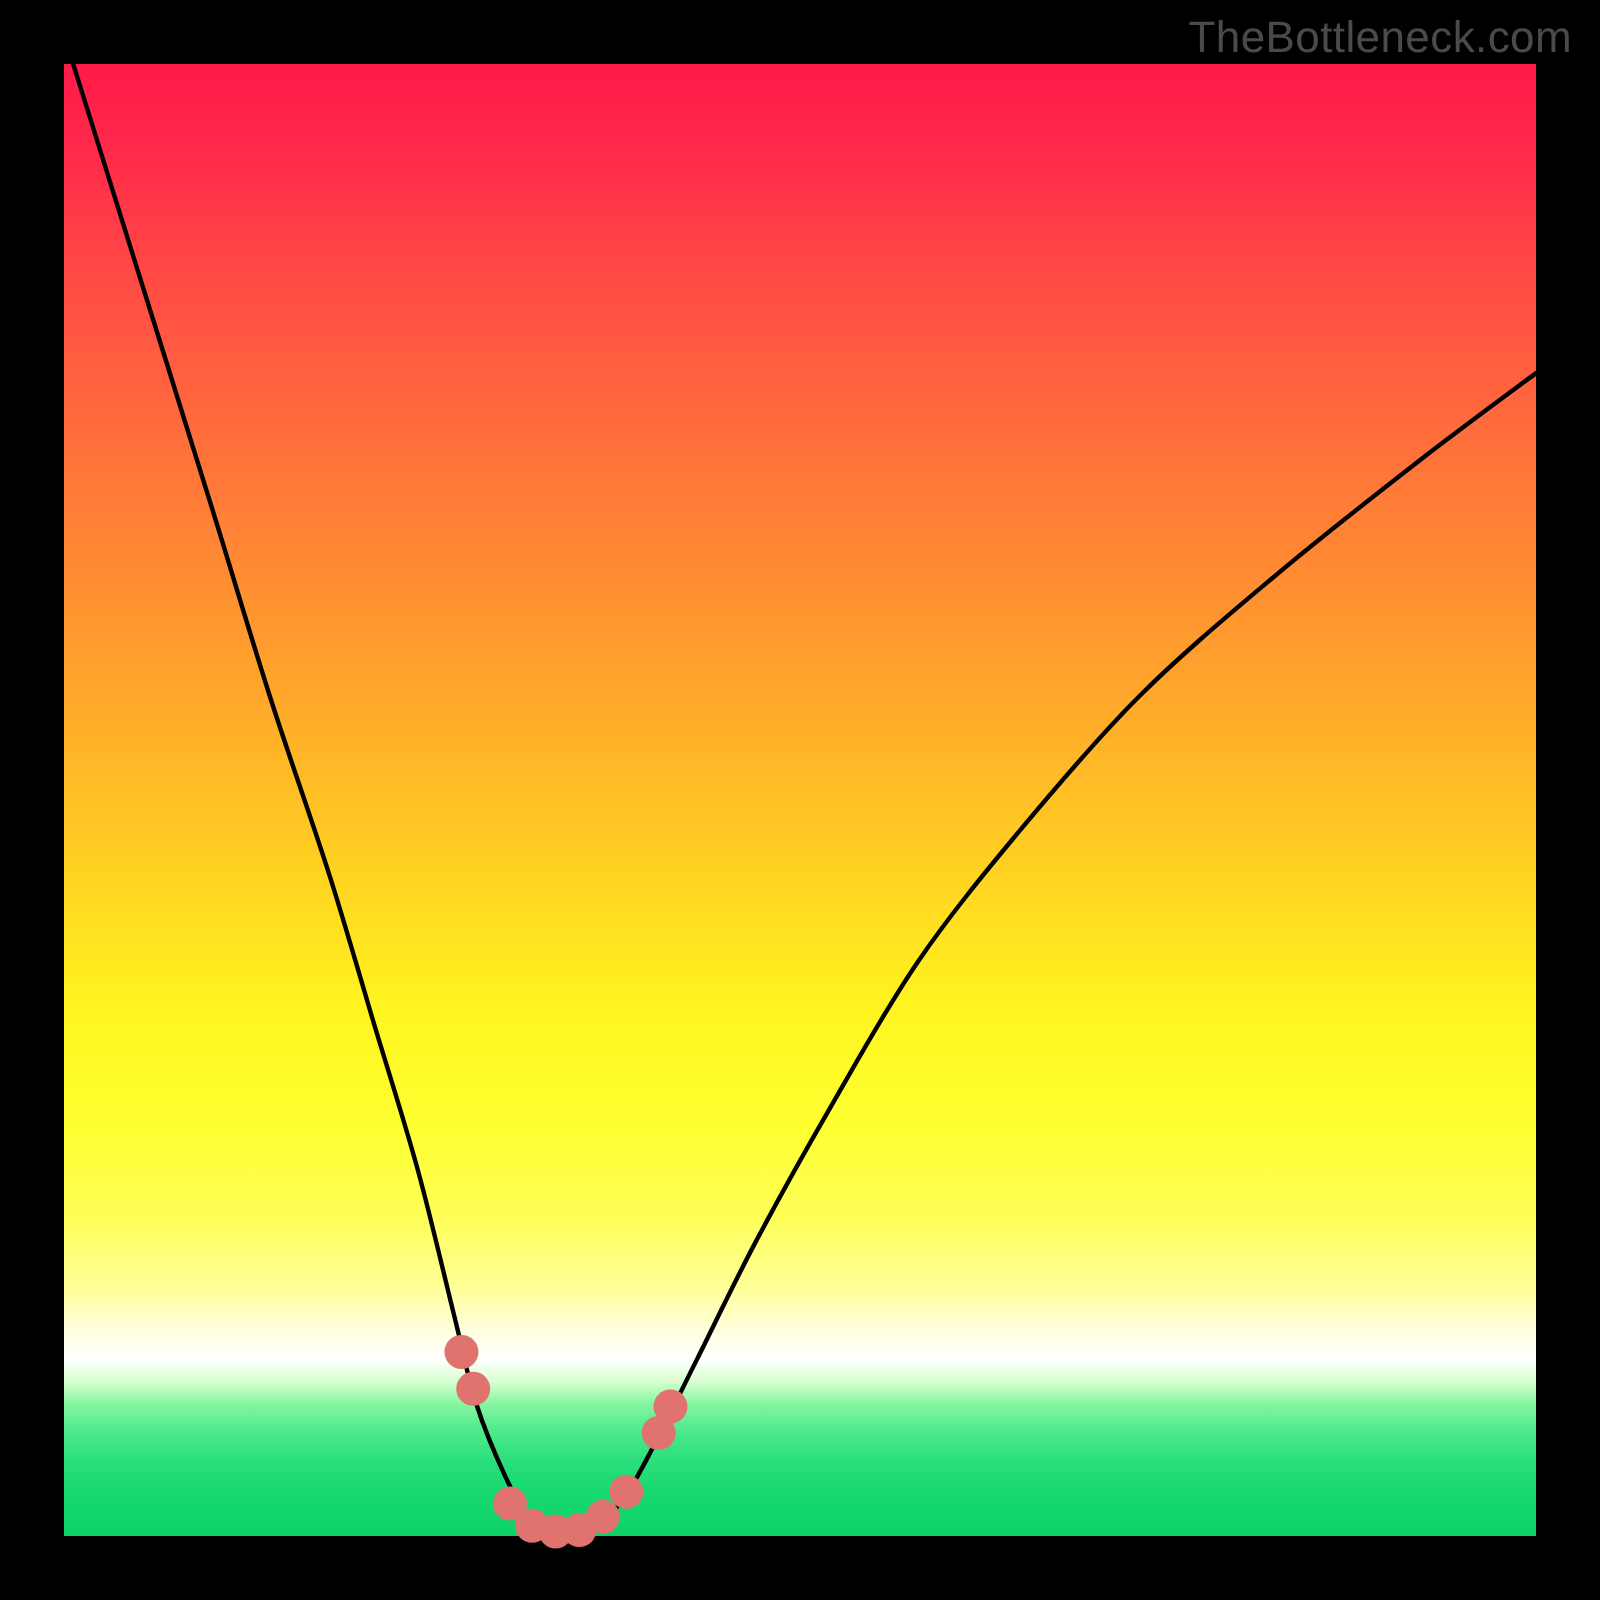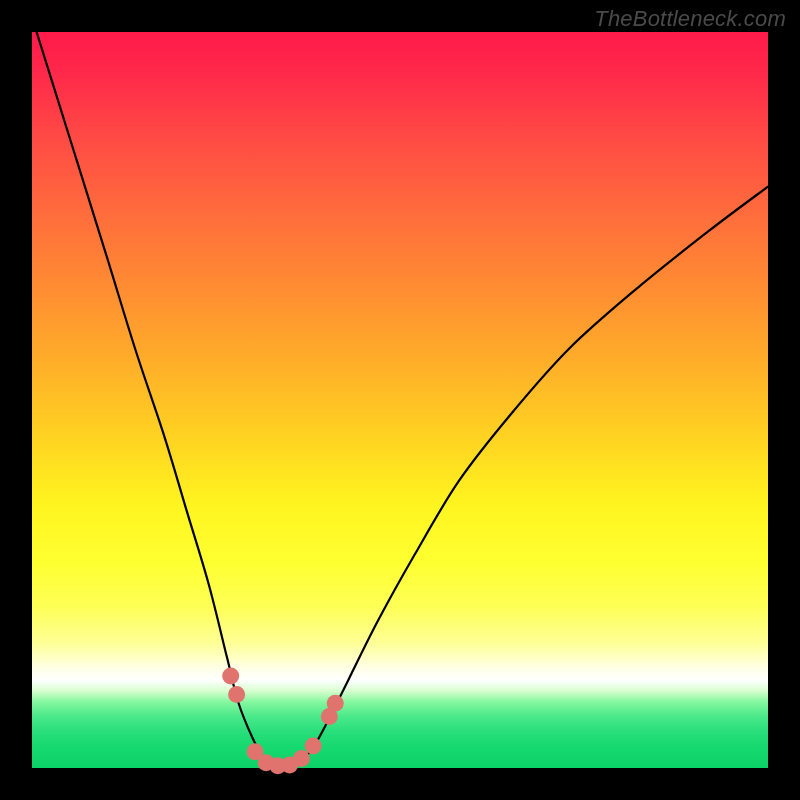--- a/index.html
+++ b/index.html
@@ -9,21 +9,20 @@
     height: 800px;
     overflow: hidden;
     background: #000;
     font-family: Arial, Helvetica, sans-serif;
   }
   .frame {
     position: relative;
     width: 800px;
     height: 800px;
     background: #000;
-    font-style: italic;
   }
   .plot-area {
     position: absolute;
     left: 32px;
     top: 32px;
     width: 736px;
     height: 736px;
     
     background: linear-gradient(
       to bottom,

